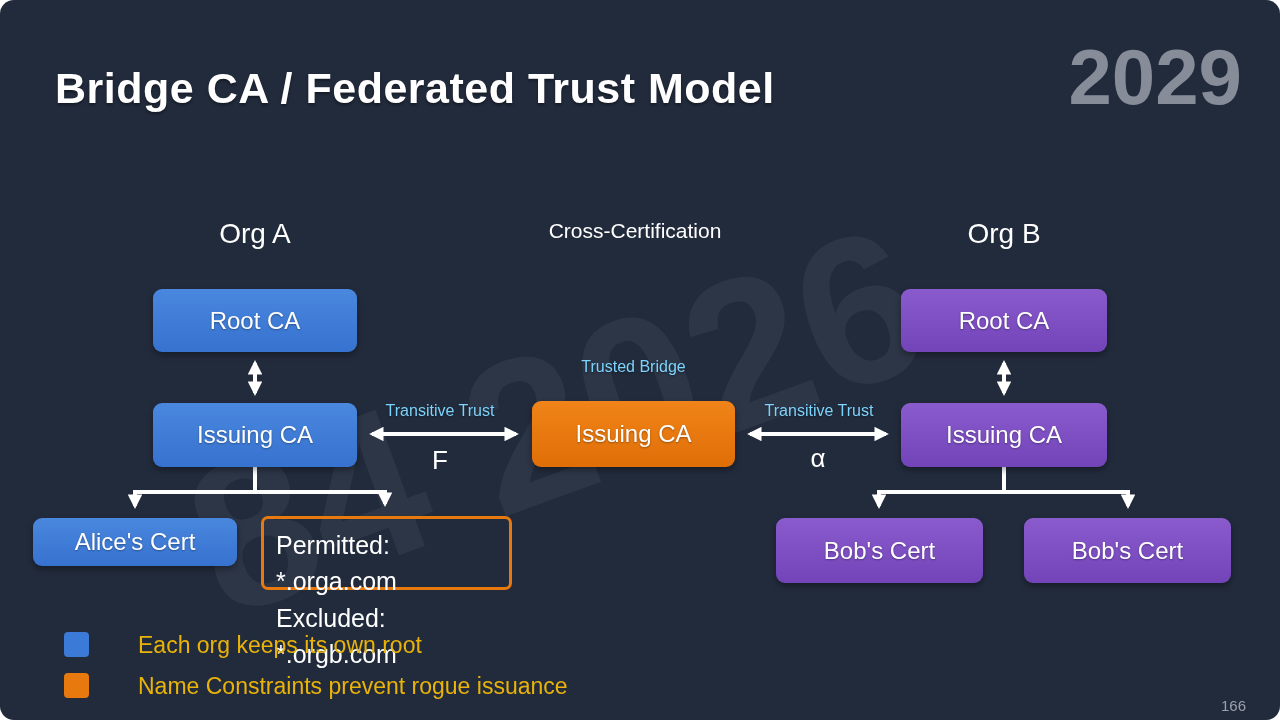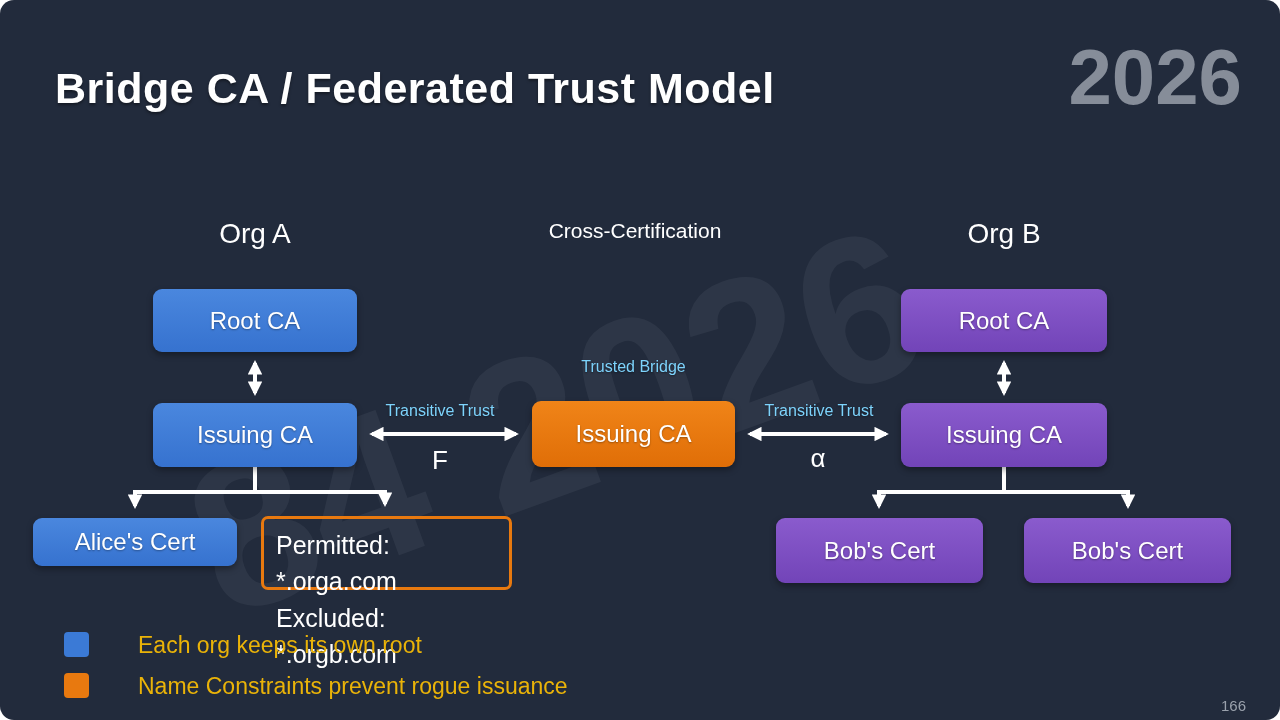--- a/index.html
+++ b/index.html
@@ -39,21 +39,21 @@
 </style>
 </head>
 <body>
 
 <div class="stage">
   <div class="slide">
 
     <div class="watermark">84 2026</div>
 
     <div class="title">Bridge CA / Federated Trust Model</div>
-    <div class="year">2026</div>
+    <div class="year">2029</div>
 
     <div class="col-header" style="left:153px;top:218px;width:204px;">Org A</div>
     <div class="col-header center-h" style="left:450px;top:219px;width:370px;">Cross-Certification</div>
     <div class="col-header" style="left:901px;top:218px;width:206px;">Org B</div>
 
     <svg class="wires" width="1280" height="720" viewBox="0 0 1280 720">
       <defs>
         <marker id="ah" viewBox="0 0 10 10" refX="8" refY="5" markerWidth="3.6" markerHeight="3.6" orient="auto-start-reverse">
           <path d="M0,0 L10,5 L0,10 z" fill="#ffffff"></path>
         </marker>

